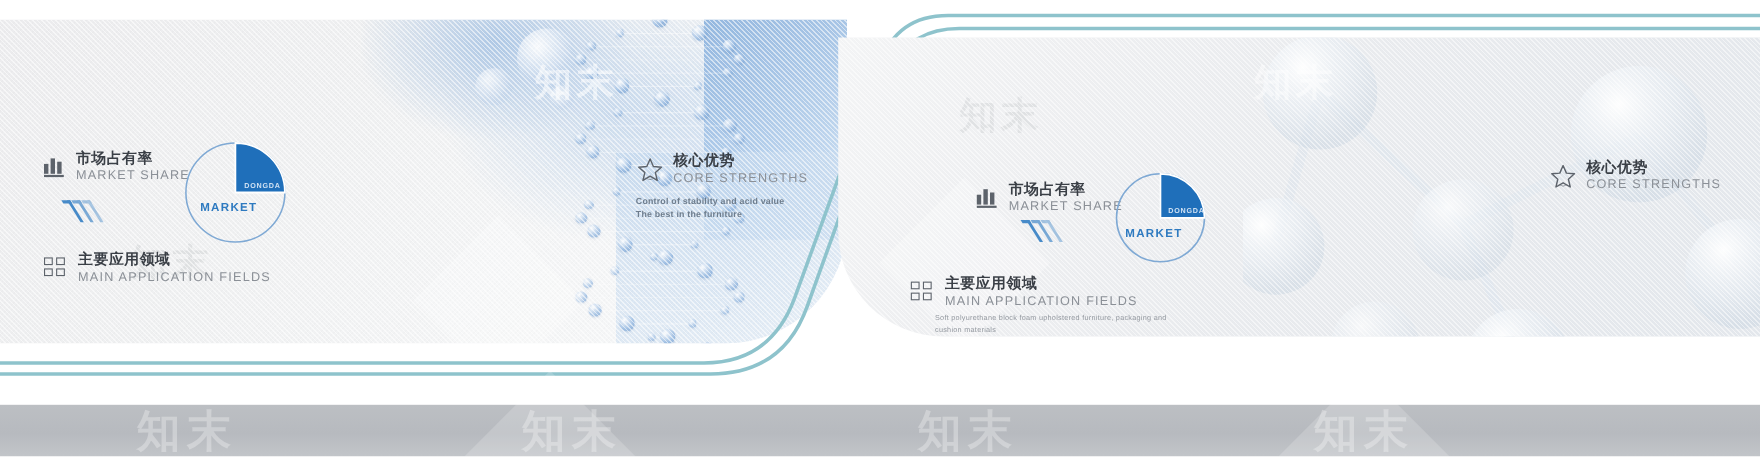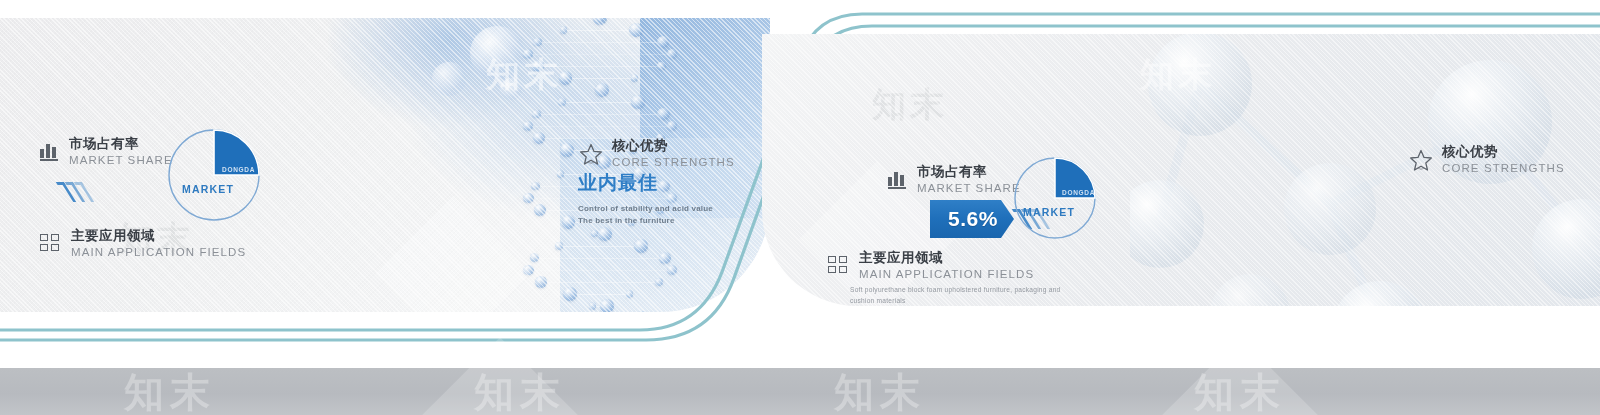--- a/index.html
+++ b/index.html
@@ -356,21 +356,20 @@
       <div style="display:flex;align-items:center;gap:8px;">
         <svg class="ico-star" viewBox="0 0 26 24">
           <path d="M13 2.5 L16 9.4 L23.3 10 L17.8 14.9 L19.5 22 L13 18.2 L6.5 22 L8.2 14.9 L2.7 10 L10 9.4 Z" fill="none" stroke="#5d636b" stroke-width="1.3" stroke-linejoin="round"></path>
           <path d="M8.6 19.3 q4.4 3 8.8 0 q-4.4 4.4 -8.8 0 Z" fill="#5d636b" opacity=".85"></path>
         </svg>
         <span>
           <span class="sec-title-zh" style="display:block;">核心优势</span>
           <span class="sec-title-en" style="display:block;">CORE STRENGTHS</span>
         </span>
       </div>
-      <div class="core-big-zh" style="margin-top:0;">业内最佳</div>
       <div class="core-sub-en">Control of stability and acid value</div>
       <div class="core-sub-en" style="margin-top:0;">The best in the furniture</div>
     </div>
 
     <svg class="teal-sweep" viewBox="0 0 1600 368">
       <path d="M -10 330 L 640 330 Q 700 330 722 272 L 800 58 Q 815 14 862 14 L 1610 14" fill="none" stroke="#8ec3cc" stroke-width="3.2"></path>
       <path d="M -10 340 L 646 340 Q 712 340 734 278 L 812 62 Q 828 26 872 26 L 1610 26" fill="none" stroke="#8ec3cc" stroke-width="3.2"></path>
     </svg>
 
     <div class="panel-right">
@@ -409,21 +408,20 @@
           <span></span>
           <span></span>
         </span>
       <span>
         <span class="sec-title-zh" style="display:block;">市场占有率</span>
         <span class="sec-title-en" style="display:block;">MARKET SHARE</span>
       </span>
     </div>
 
     <div class="pct-wrap" style="left:930px;top:200px;">
-      <div class="pct-badge">5.6%</div>
       <span class="chevs">
           <i></i>
           <i></i>
           <i></i>
         </span>
     </div>
 
     <div class="pie" style="left:1013px;top:156px;width:84px;height:84px;">
       <svg width="84" height="84" viewBox="0 0 84 84">
         <circle cx="42" cy="42" r="40" fill="none" stroke="#7fa9d4" stroke-width="1.4"></circle>

